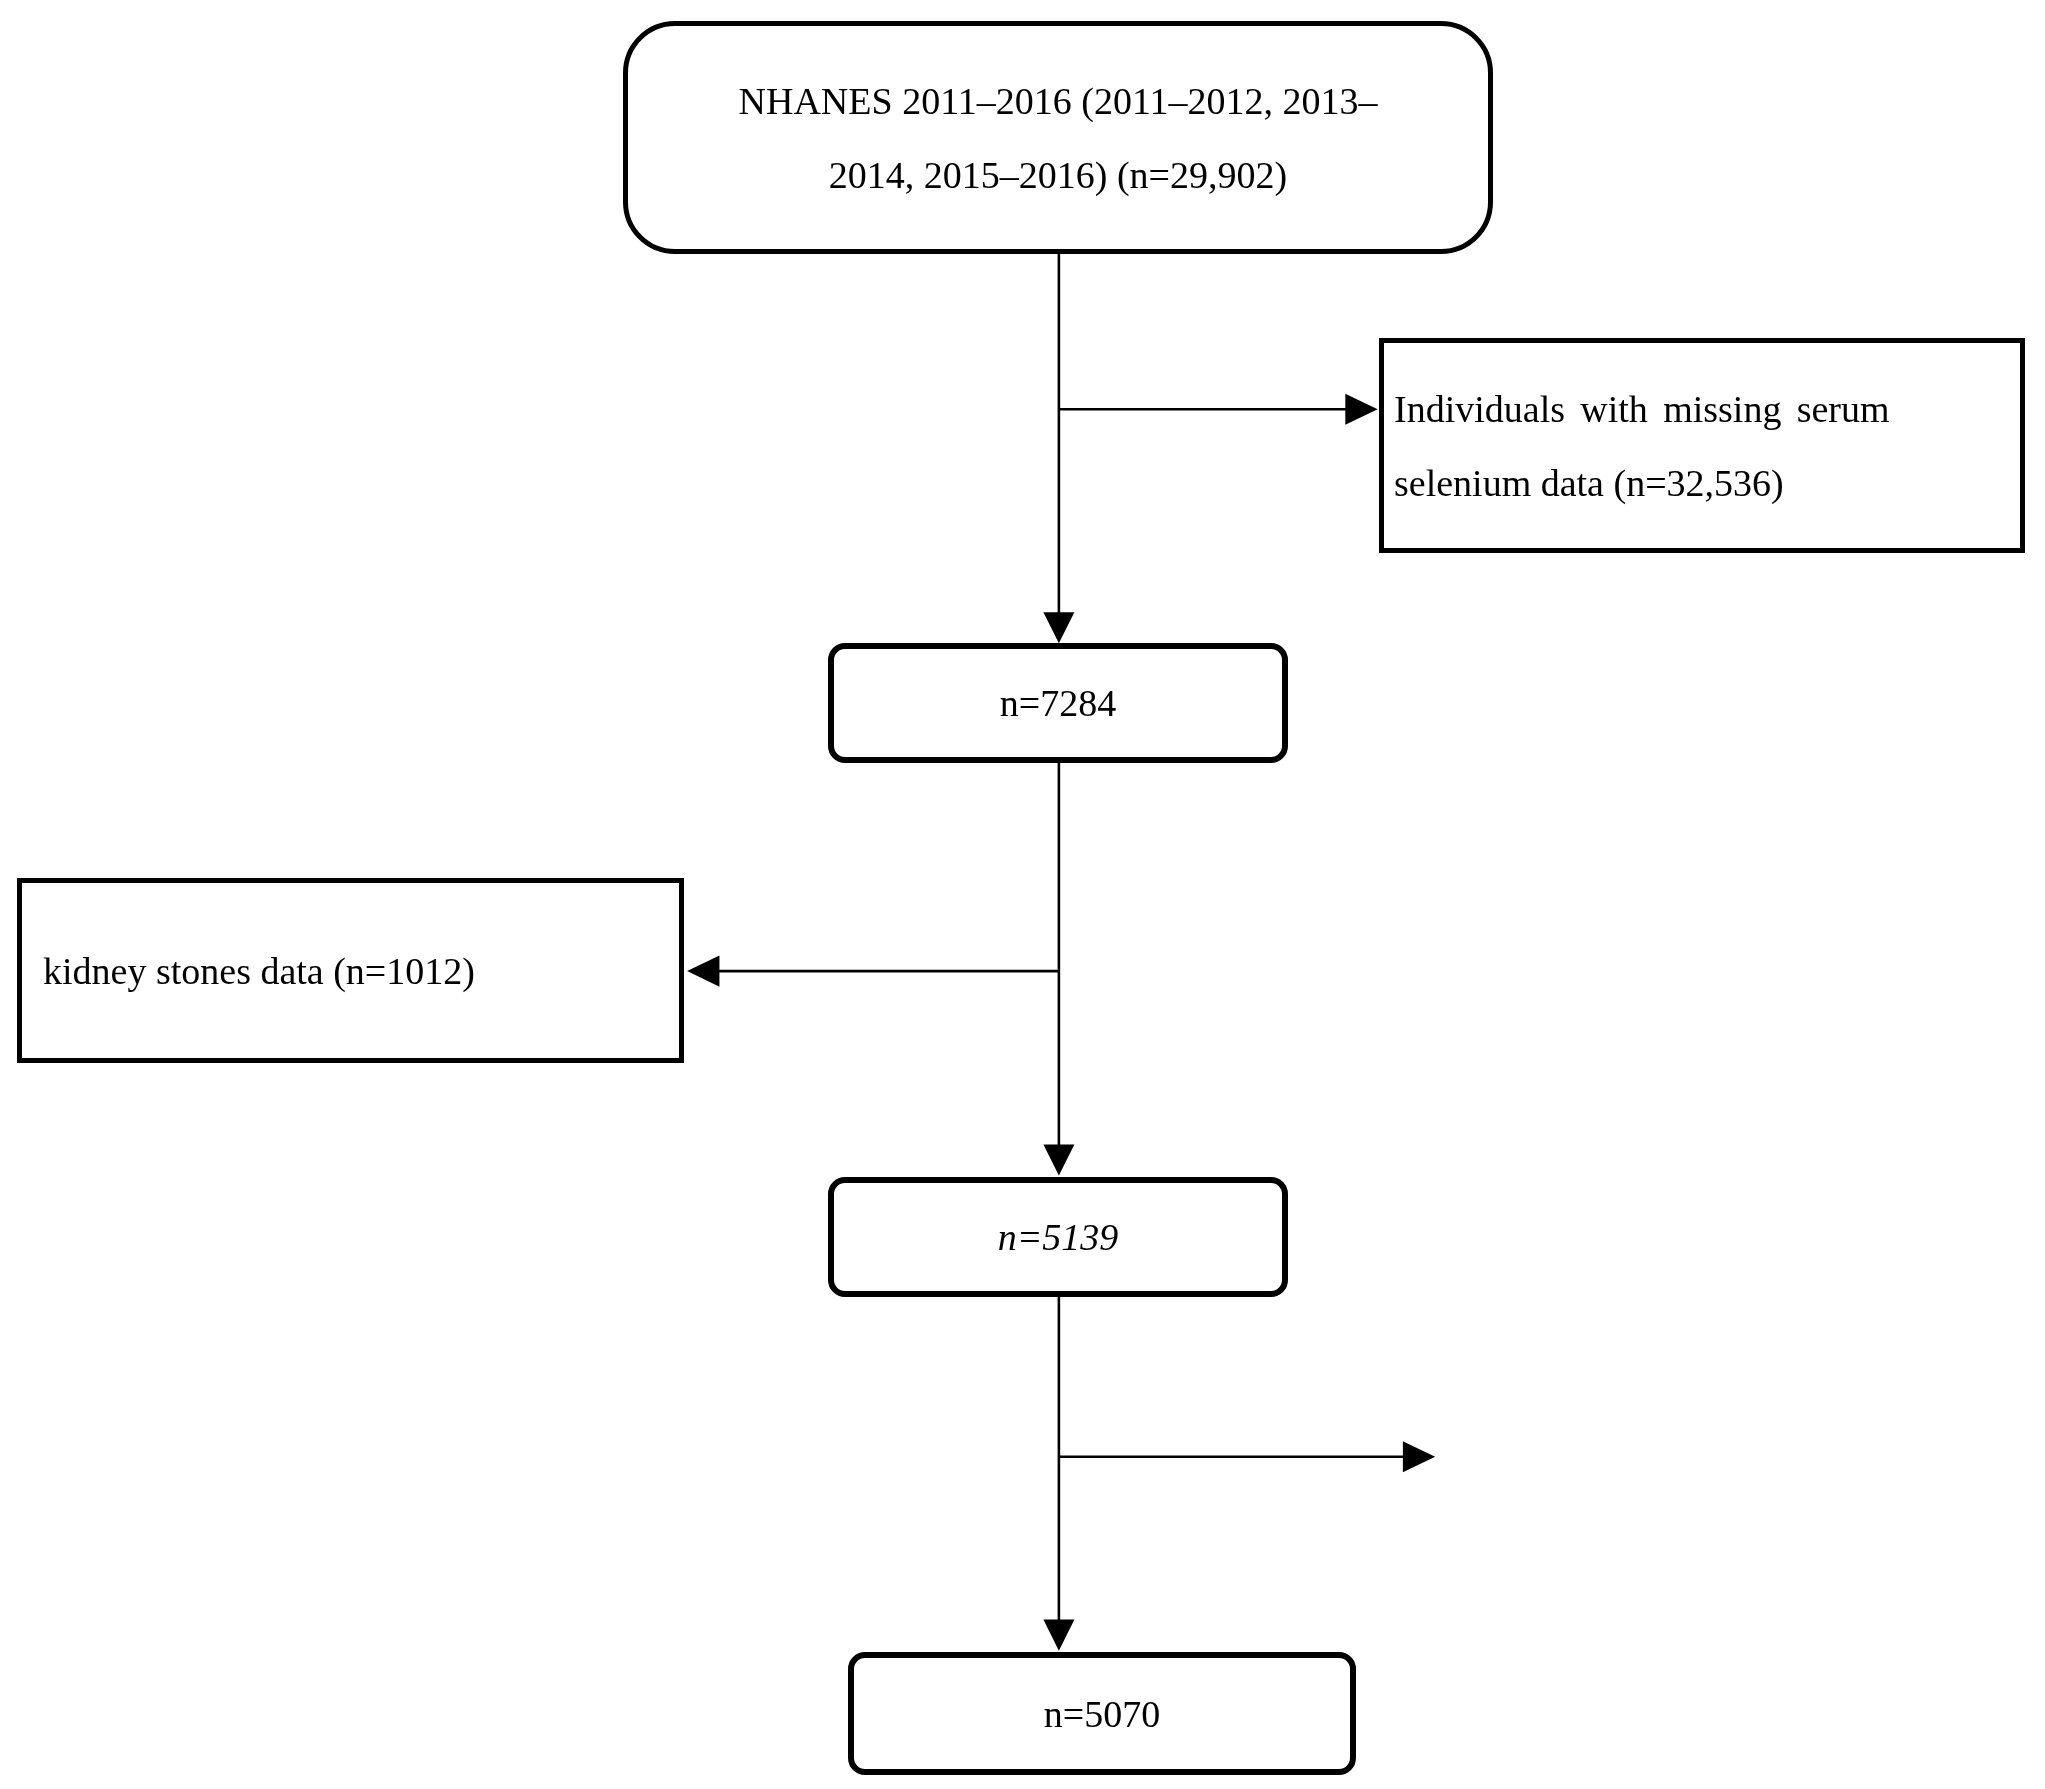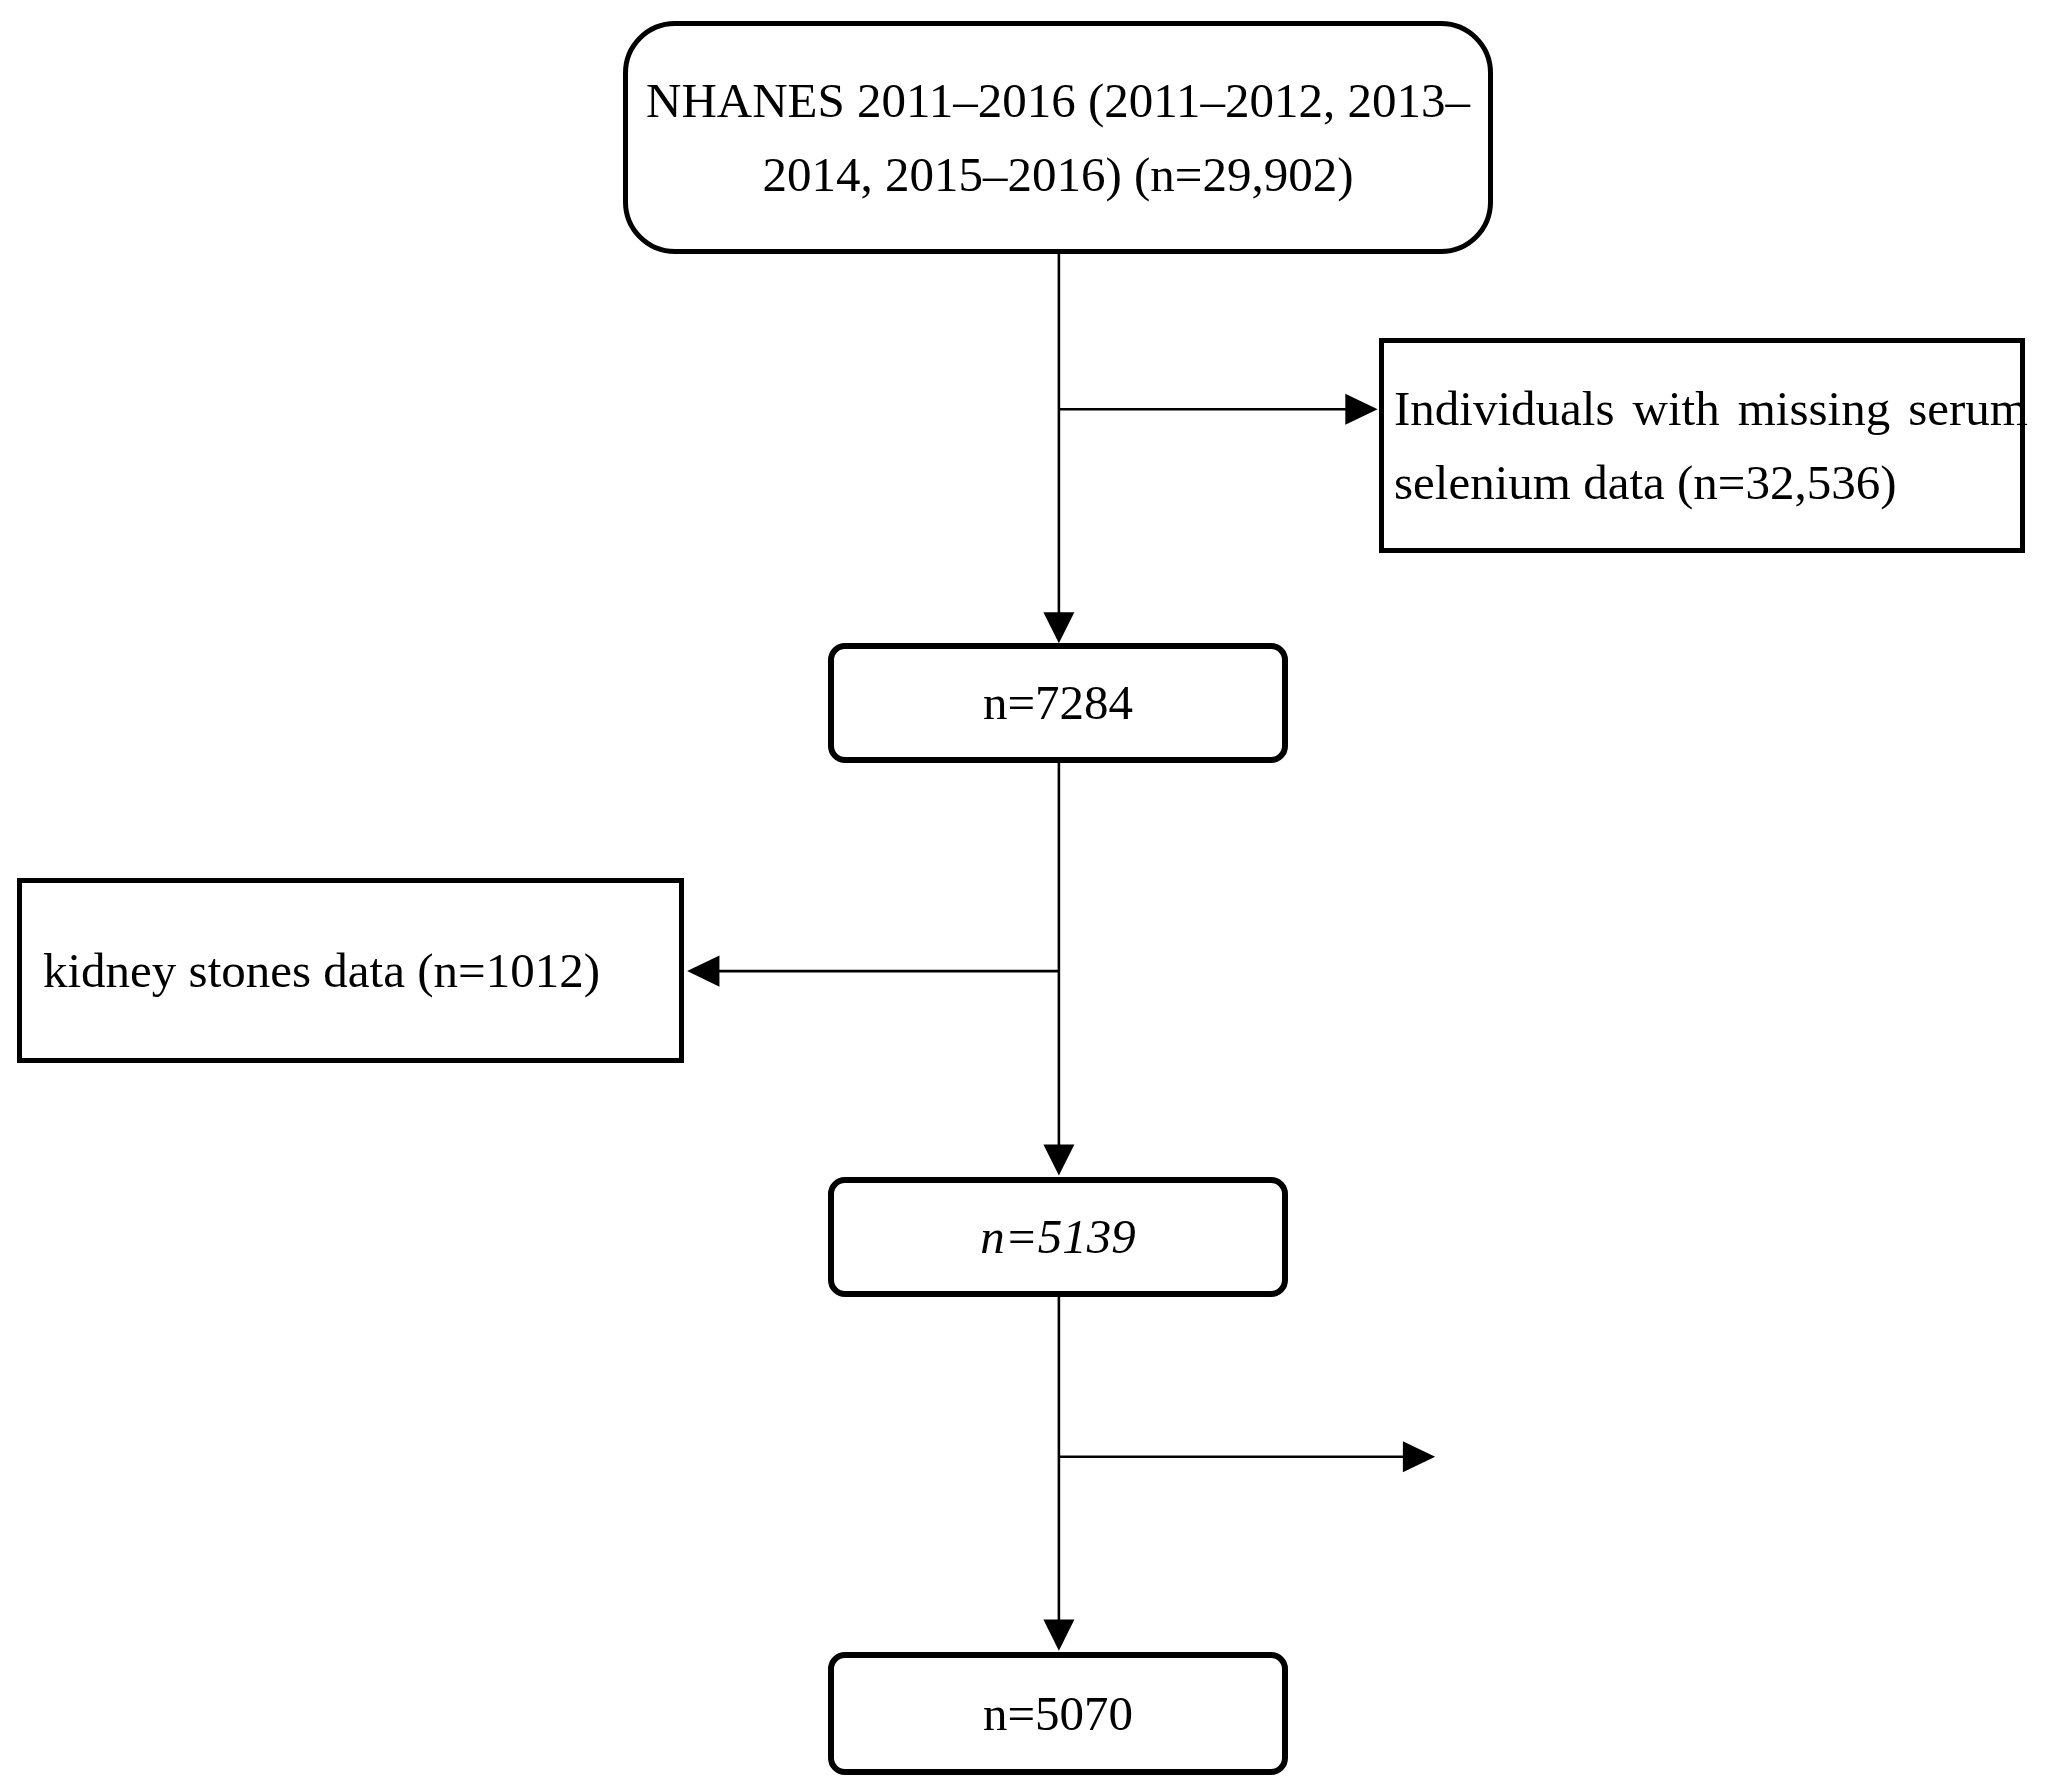--- a/index.html
+++ b/index.html
@@ -31,21 +31,21 @@
     fill: #000000;
     stroke: none;
   }
   .box {
     position: absolute;
     box-sizing: border-box;
     background: #ffffff;
     display: flex;
     flex-direction: column;
     justify-content: center;
-    font-size: 49px;
+    font-size: 38px;
     line-height: 74px;
   }
   .rounded {
     border: 6.5px solid #000000;
     border-radius: 17px;
     align-items: center;
     text-align: center;
   }
   .square {
     border: 5.2px solid #000000;
@@ -78,21 +78,21 @@
   }
   #node-n5139 {
     left: 828px; top: 1177px; width: 460px; height: 120px; font-style: italic;
   }
   #node-excl-pregnant {
     left: 1436px; top: 1374px; width: 537px; height: 155px;
     align-items: center;
     text-align: center;
   }
   #node-n5070 {
-    left: 828px; top: 1652px; width: 460px; height: 123px;
+    left: 848px; top: 1652px; width: 508px; height: 123px;
   }
 </style>
 </head>
 <body>
 
 <div id="canvas">
 
   <svg id="connectors" viewBox="0 0 3163 2767" xmlns="http://www.w3.org/2000/svg">
 
     <g>

